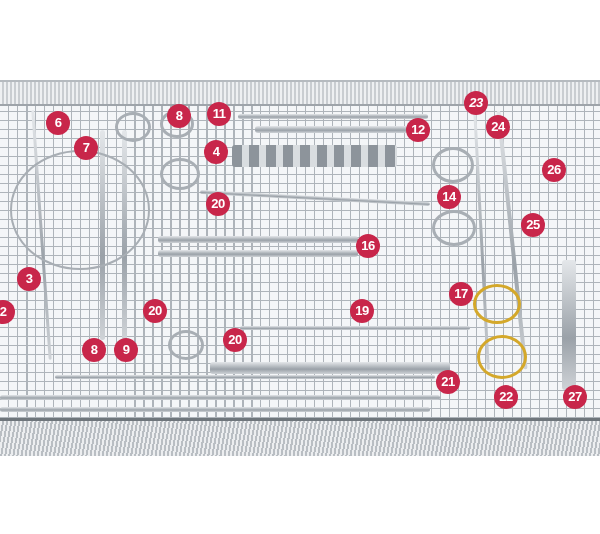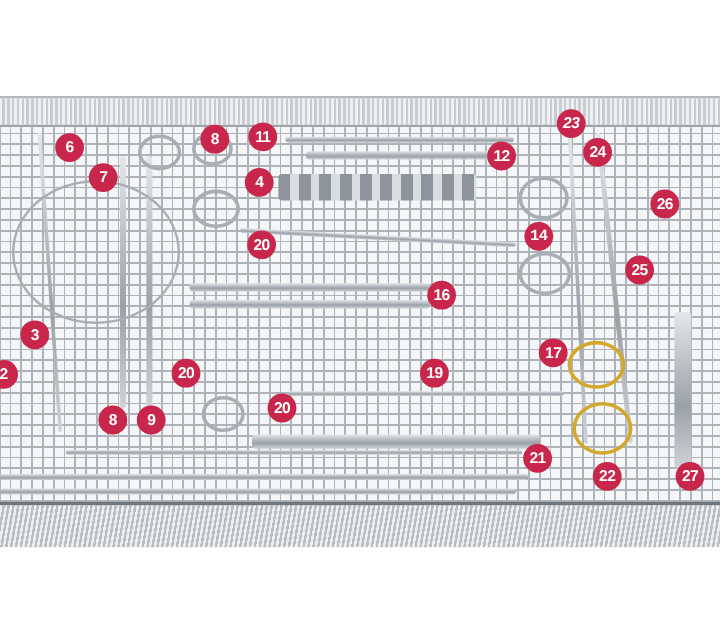--- a/index.html
+++ b/index.html
@@ -65,21 +65,21 @@
   <div class="badge" style="left:3px;top:312px;">2</div>
   <div class="badge" style="left:29px;top:279px;">3</div>
   <div class="badge" style="left:58px;top:123px;">6</div>
   <div class="badge" style="left:86px;top:148px;">7</div>
   <div class="badge" style="left:94px;top:350px;">8</div>
   <div class="badge" style="left:126px;top:350px;">9</div>
   <div class="badge" style="left:179px;top:116px;">8</div>
   <div class="badge" style="left:219px;top:114px;">11</div>
   <div class="badge" style="left:418px;top:130px;">12</div>
   <div class="badge" style="left:216px;top:152px;">4</div>
-  <div class="badge" style="left:449px;top:197px;font-family:Liberation Mono, monospace;">14</div>
+  <div class="badge" style="left:449px;top:197px;">14</div>
   <div class="badge" style="left:218px;top:204px;">20</div>
   <div class="badge" style="left:368px;top:246px;">16</div>
   <div class="badge" style="left:409px;top:294px;margin-left:40px;">17</div>
   <div class="badge" style="left:155px;top:311px;">20</div>
   <div class="badge" style="left:362px;top:311px;">19</div>
   <div class="badge" style="left:235px;top:340px;">20</div>
   <div class="badge" style="left:448px;top:382px;">21</div>
   <div class="badge" style="left:506px;top:397px;">22</div>
   <div class="badge" style="left:476px;top:103px;font-style:italic;">23</div>
   <div class="badge" style="left:498px;top:127px;">24</div>

